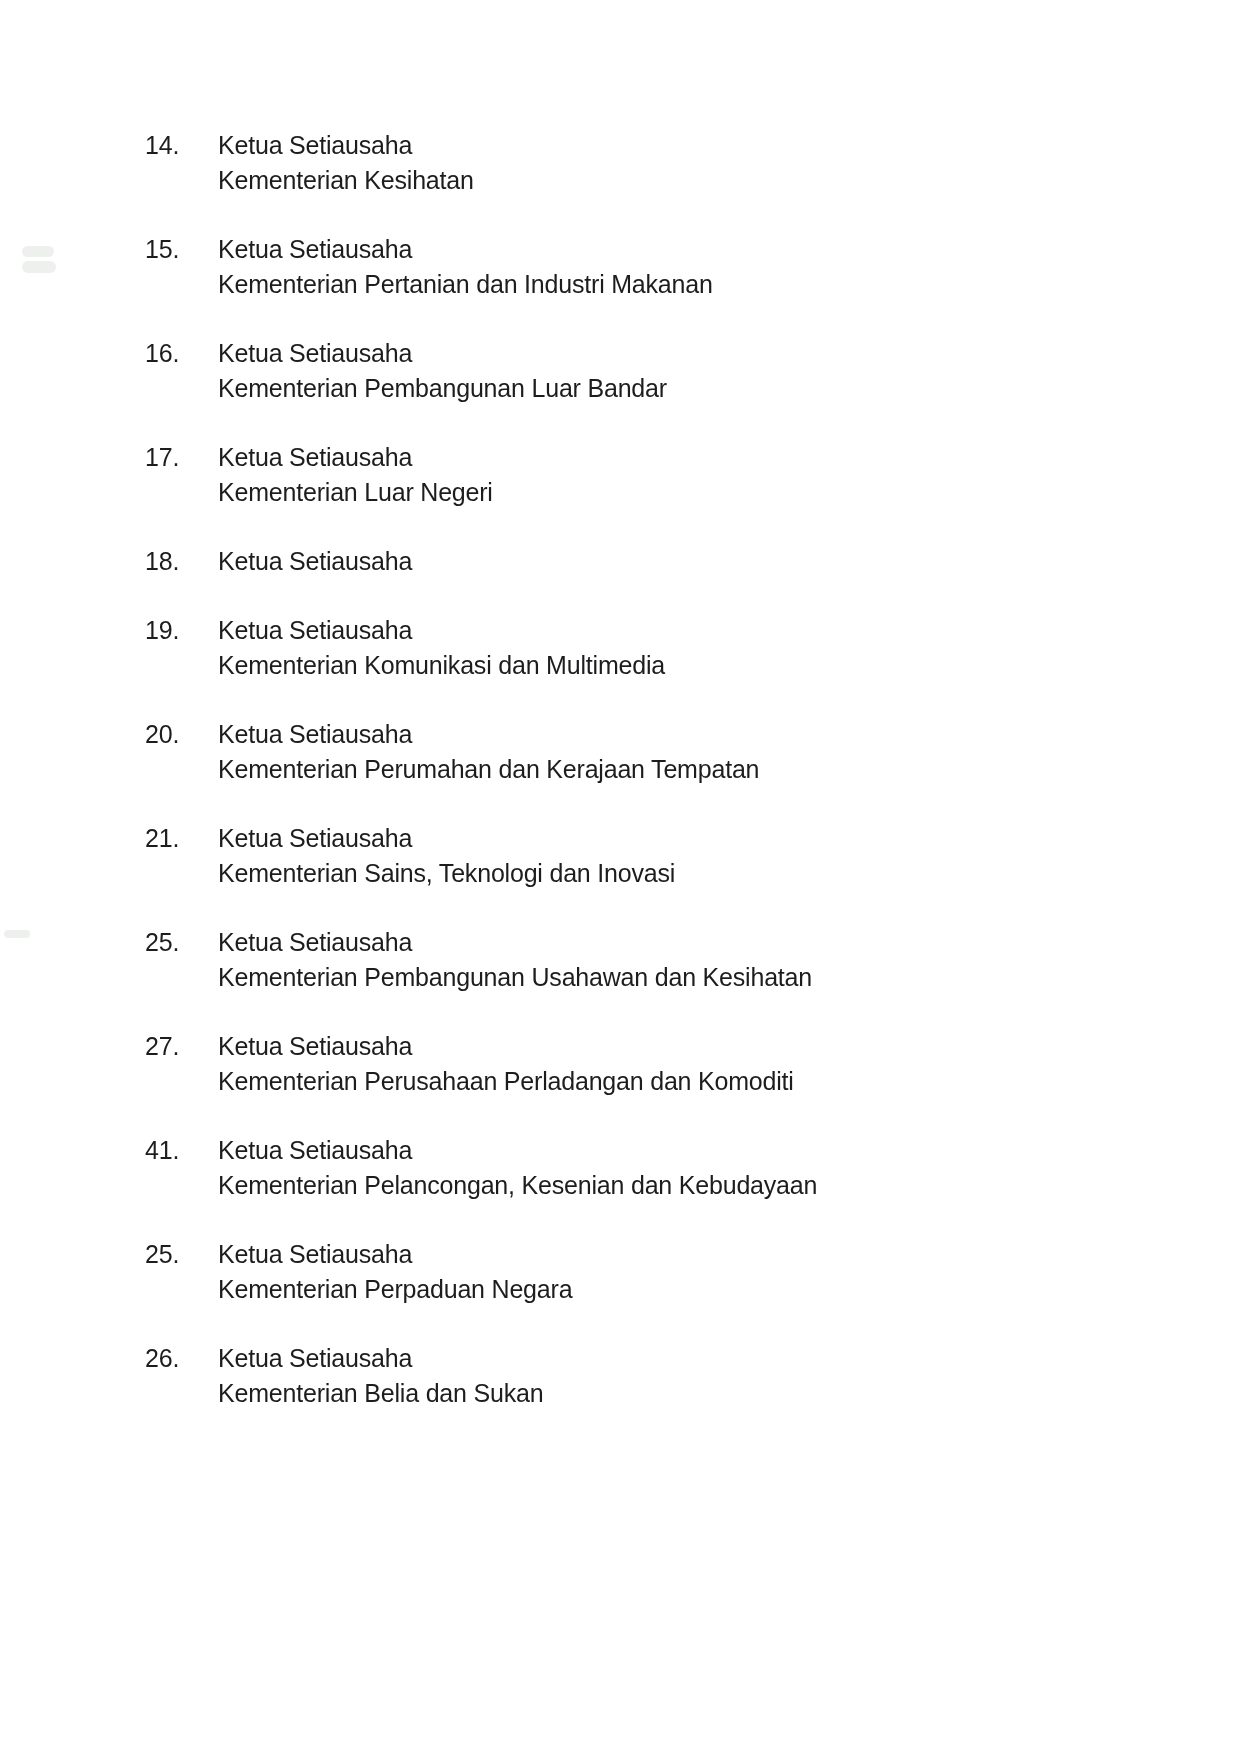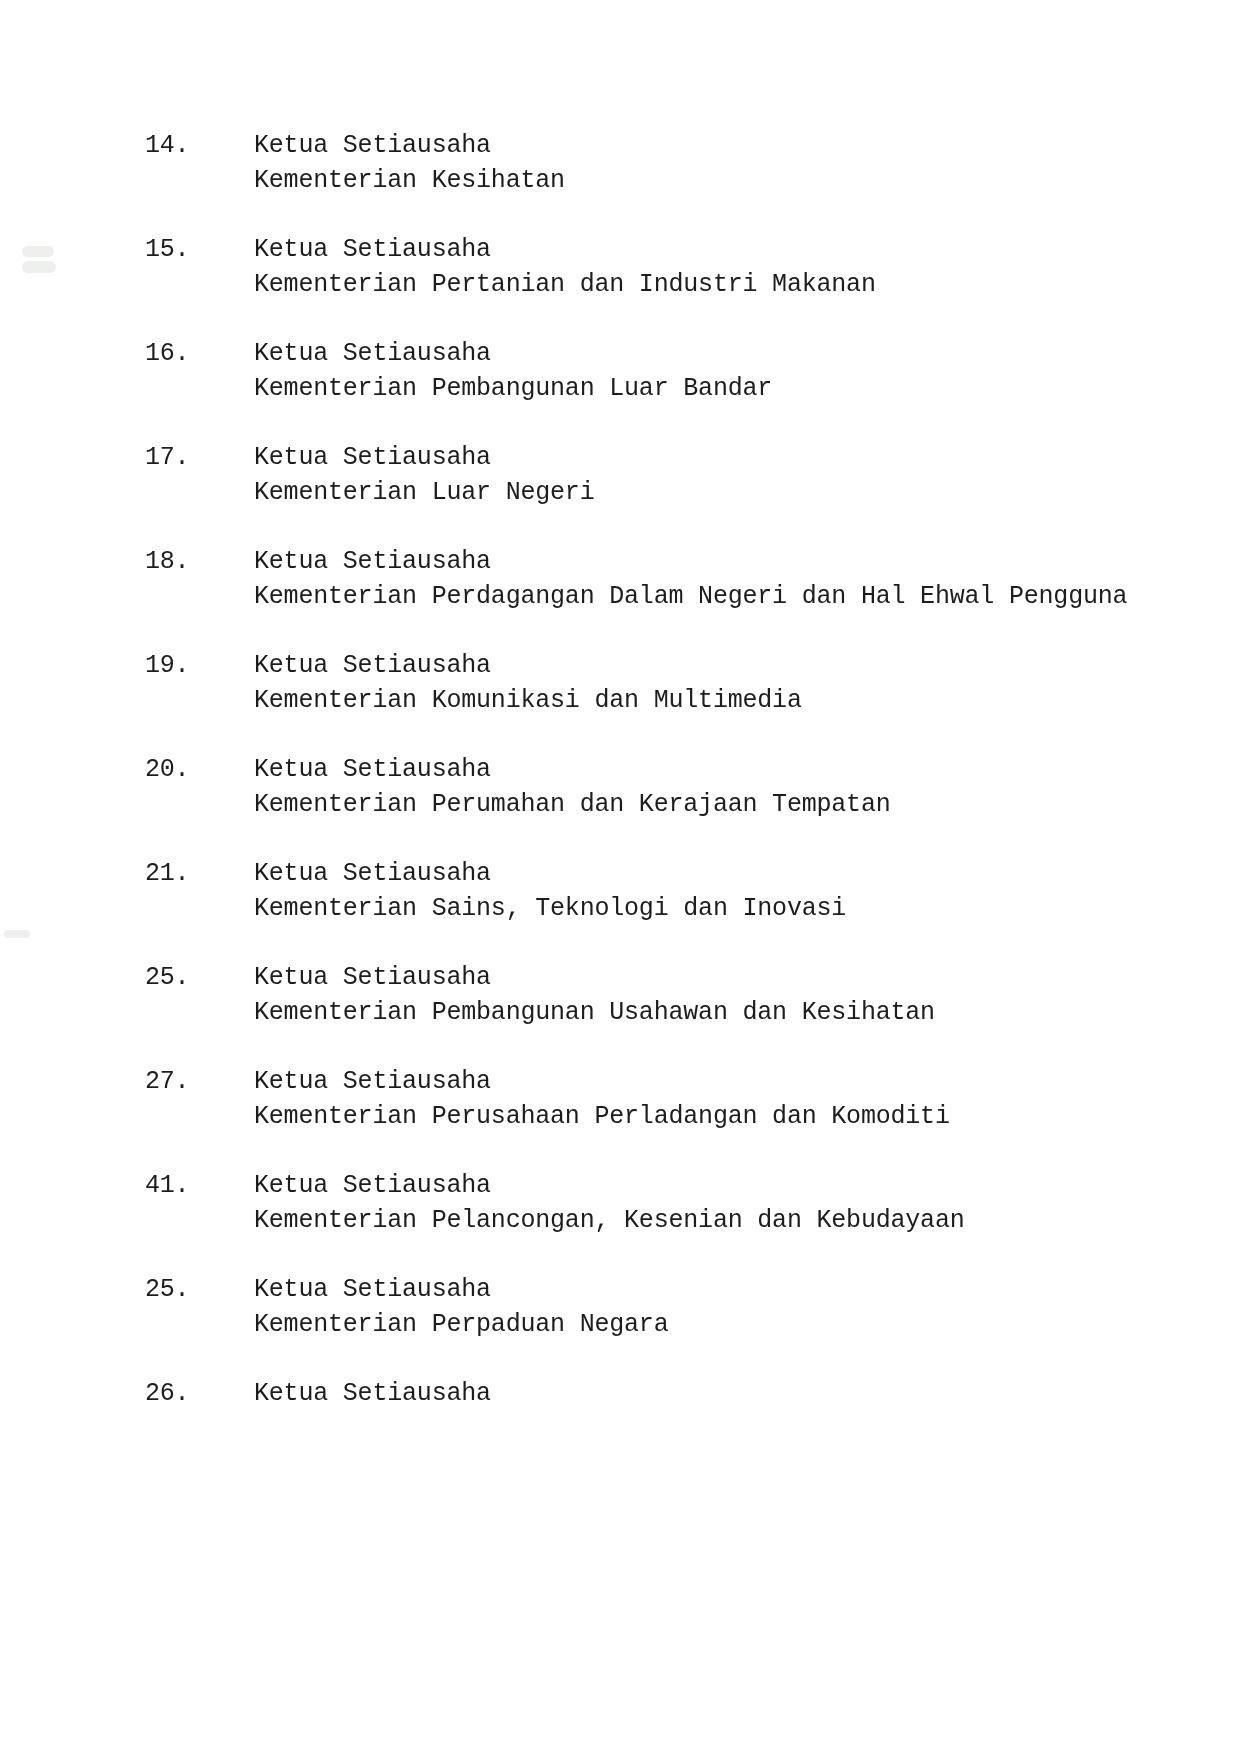--- a/index.html
+++ b/index.html
@@ -11,21 +11,21 @@
   * { margin: 0; padding: 0; box-sizing: border-box; }
   html, body {
     background: #ffffff;
   }
   .page {
     position: relative;
     width: 1239px;
     height: 1407px;
     background: var(--page-background);
     overflow: hidden;
-    font-family: Liberation Mono, monospace;
+    font-family: Liberation Sans, sans-serif;
     color: var(--text);
   }
   .doc-list {
     position: absolute;
     top: 128px;
     left: 145px;
     right: 40px;
     list-style: none;
   }
   .doc-item {
@@ -40,21 +40,20 @@
     flex: 0 0 73px;
     white-space: nowrap;
   }
   .doc-item-lines {
     flex: 1 1 auto;
     min-width: 0;
   }
   .doc-item-title,
   .doc-item-ministry {
     white-space: nowrap;
-    margin-left: 36px;
   }
   
   .scan-smudge-a {
     position: absolute;
     left: 22px;
     top: 246px;
     width: 32px;
     height: 11px;
     background: var(--scan-smudge);
     border-radius: 6px;
@@ -134,21 +133,20 @@
         <span class="doc-item-lines">
           <span class="doc-item-title" style="display:block">Ketua Setiausaha</span>
           <span class="doc-item-ministry" style="display:block">Kementerian Luar Negeri</span>
         </span>
       </li>
 
       <li class="doc-item">
         <span class="doc-item-number">18.</span>
         <span class="doc-item-lines">
           <span class="doc-item-title" style="display:block">Ketua Setiausaha</span>
-          <span class="doc-item-ministry" style="display:block">Kementerian Perdagangan Dalam Negeri dan Hal Ehwal Pengguna</span>
         </span>
       </li>
 
       <li class="doc-item">
         <span class="doc-item-number">19.</span>
         <span class="doc-item-lines">
           <span class="doc-item-title" style="display:block">Ketua Setiausaha</span>
           <span class="doc-item-ministry" style="display:block">Kementerian Komunikasi dan Multimedia</span>
         </span>
       </li>

